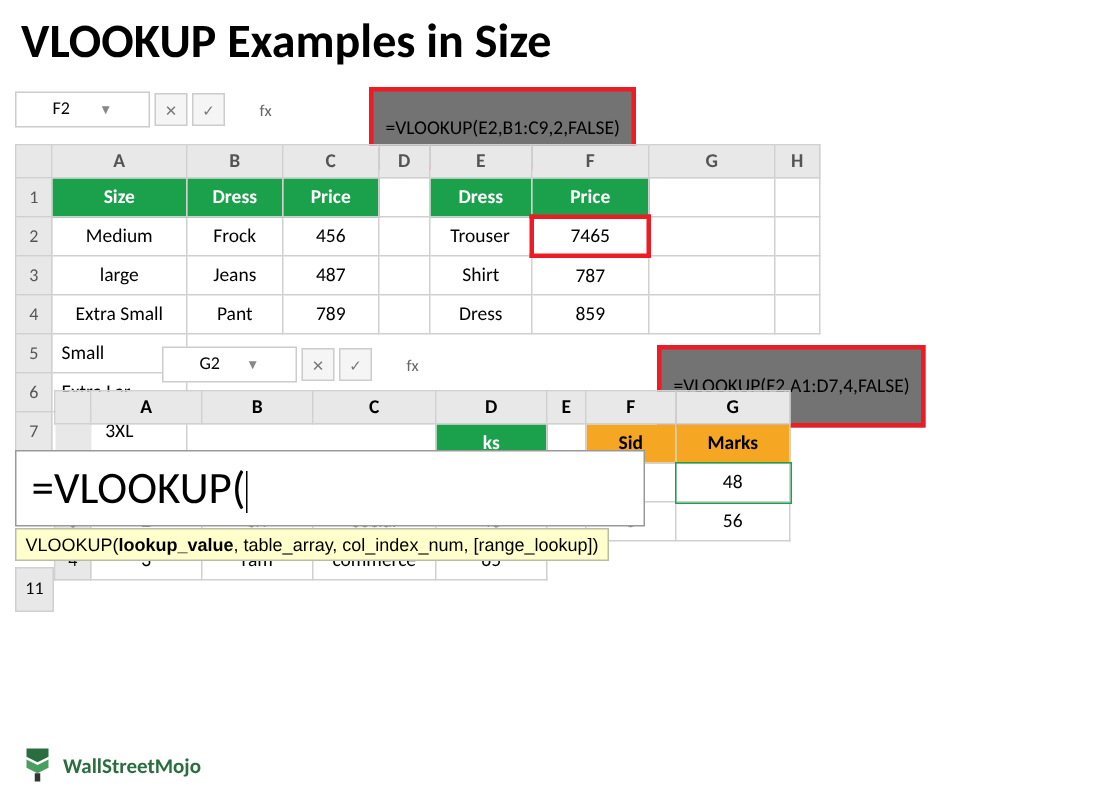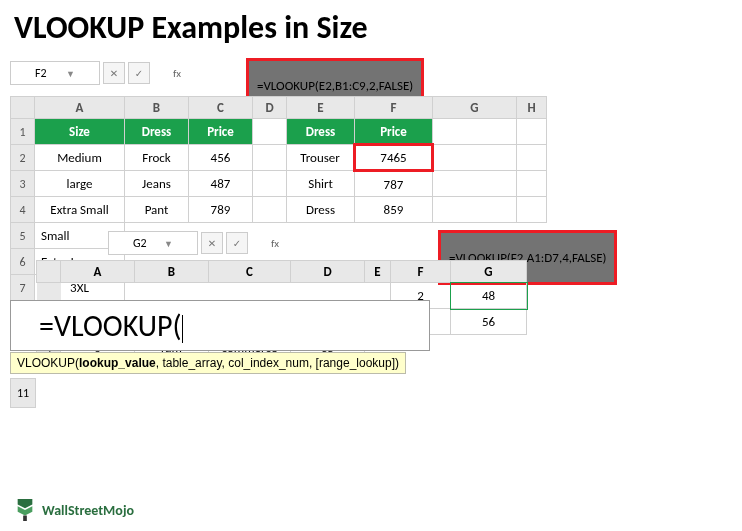--- a/index.html
+++ b/index.html
@@ -20,21 +20,21 @@
 .hd{background:#1ba04c;color:#fff;font-weight:700}
 .redbox{border:3px solid #ed1c24!important}
 .bar2{position:absolute;left:108px;top:230px;height:26px;display:flex;align-items:center;gap:3px}
 .bar2 .flabel{position:absolute;left:330px;top:0}
 .grid2{position:absolute;left:36px;top:260px;border-collapse:collapse;font-size:13px}
 .grid2 td,.grid2 th{border:1px solid #d0d0d0;text-align:center;height:26px}
 .grid2 .rh{width:24px;background:#e8e8e8;font-size:12px}
 .grid2 .ch{background:#e8e8e8;font-size:13px;height:22px}
 .grid2 .cA{width:74px}.grid2 .cB{width:74px}.grid2 .cC{width:82px}.grid2 .cD{width:74px}.grid2 .cE{width:26px}.grid2 .cF{width:60px}.grid2 .cG{width:76px}
 .orhd{background:#f5a623;color:#000;font-weight:700}
-.bigformula{position:absolute;left:10px;top:300px;background:#fff;border:1px solid #999;padding:6px 28px;font-size:30px;font-family:Calibri;width:420px}
+.bigformula{position:absolute;left:10px;top:300px;background:#fff;border:1px solid #999;padding:6px 10px;font-size:30px;font-family:Calibri;width:420px}
 .tooltip{position:absolute;left:10px;top:352px;background:#ffffcc;border:1px solid #bba;font-size:12px;padding:3px 6px;font-family:"Segoe UI",Arial}
 .tooltip b{font-weight:700}
 .rownum{position:absolute;left:10px;background:#e8e8e8;border:1px solid #d0d0d0;width:26px;height:30px;font-size:12px;display:flex;align-items:center;justify-content:center}
 .logo{position:absolute;left:14px;bottom:8px;display:flex;align-items:center;gap:6px}
 .logo-icon{width:22px;height:26px;position:relative}
 .logo-icon svg{width:100%;height:100%}
 .logo-text{font-size:14px;font-weight:700;color:#2a6e3f}
 .cursor{display:inline-block;width:1px;height:28px;background:#000;vertical-align:middle}
 .sel{border:1px solid #1ba04c;outline:1px solid #1ba04c}
 </style>
@@ -150,20 +150,30 @@
   <th class="ch cD">D</th>
   <th class="ch cE">E</th>
   <th class="ch cF">F</th>
   <th class="ch cG">G</th>
 </tr>
 <tr>
   <td class="rh" style="border:none"></td>
         <td style="border:none"></td>
         <td style="border:none"></td>
         <td style="border:none"></td>
+  <td class="hd">ks</td>
+  <td style="border:none"></td>
+  <td class="orhd">Sid</td>
+  <td class="orhd">Marks</td>
+</tr>
+<tr>
+  <td class="rh" style="border:none"></td>
+        <td style="border:none"></td>
+        <td style="border:none"></td>
+        <td style="border:none"></td>
   <td style="border:none"></td>
         <td style="border:none"></td>
   <td>2</td>
   <td class="sel">48</td>
 </tr>
 <tr>
   <td class="rh">3</td>
   <td>2</td>
   <td>sri</td>
   <td>social</td>

